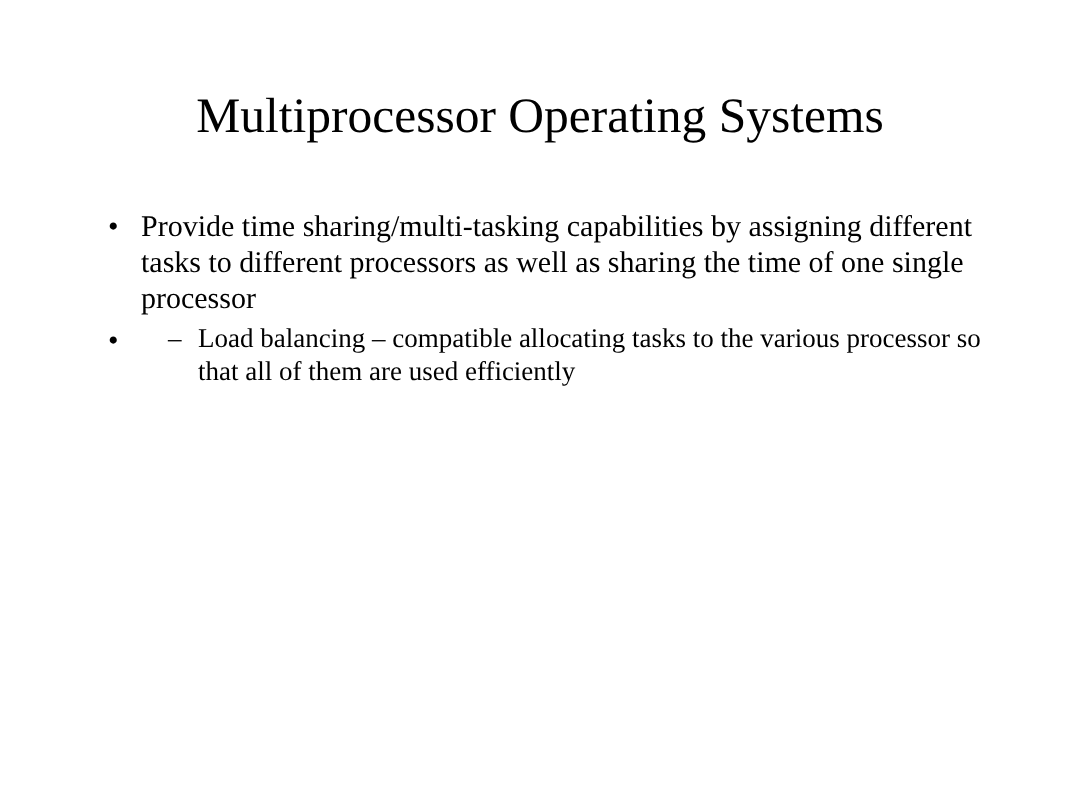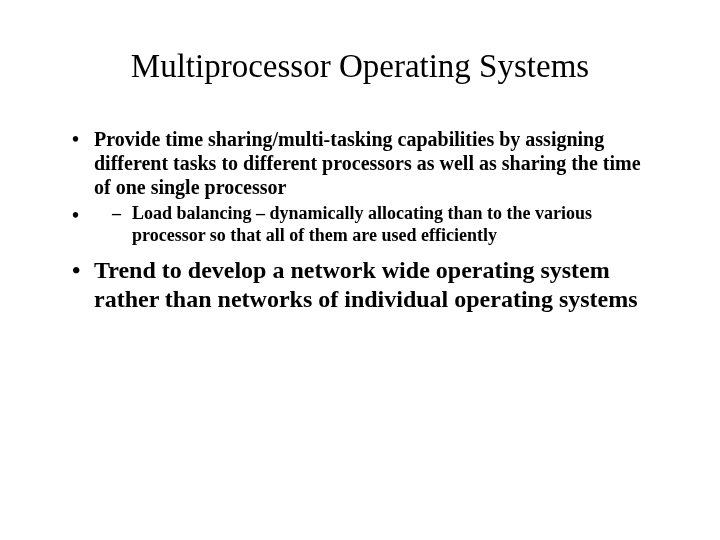--- a/index.html
+++ b/index.html
@@ -13,35 +13,34 @@
   }
   .slide {
     box-sizing: border-box;
     width: 720px;
     height: 540px;
     padding: 48px 58px 0 58px;
   }
   .title {
     font-size: 33px;
     text-align: center;
-    margin: 0 0 42px 0;
+    margin: 12px 0 42px 0;
     font-weight: normal;
   }
   ul.level1 {
     margin: 0;
     padding: 0 0 0 30px;
     list-style: none;
   }
   ul.level1 > li {
     position: relative;
     font-size: 20px;
     line-height: 1.2;
     margin-bottom: 2px;
     padding-left: 6px;
-    font-weight: bold;
   }
   ul.level1 > li::before {
     content: "•";
     position: absolute;
     left: -16px;
     top: 0;
   }
   ul.level1 > li.big {
     font-size: 24px;
     line-height: 1.18;
@@ -69,18 +68,17 @@
 </head>
 <body>
 
 <div class="slide">
   <h1 class="title">Multiprocessor Operating Systems</h1>
 
   <ul class="level1">
     <li>Provide time sharing/multi-tasking capabilities by assigning different tasks to different processors as well as sharing the time of one single processor</li>
     <li>
       <ul class="level2">
-        <li>Load balancing – dynamically allocating than to the various processor so that all of them are used efficiently</li>
+        <li>Load balancing – compatible allocating tasks to the various processor so that all of them are used efficiently</li>
       </ul>
     </li>
-    <li class="big">Trend to develop a network wide operating system rather than networks of individual operating systems</li>
   </ul>
 </div>
 
 </body></html>

